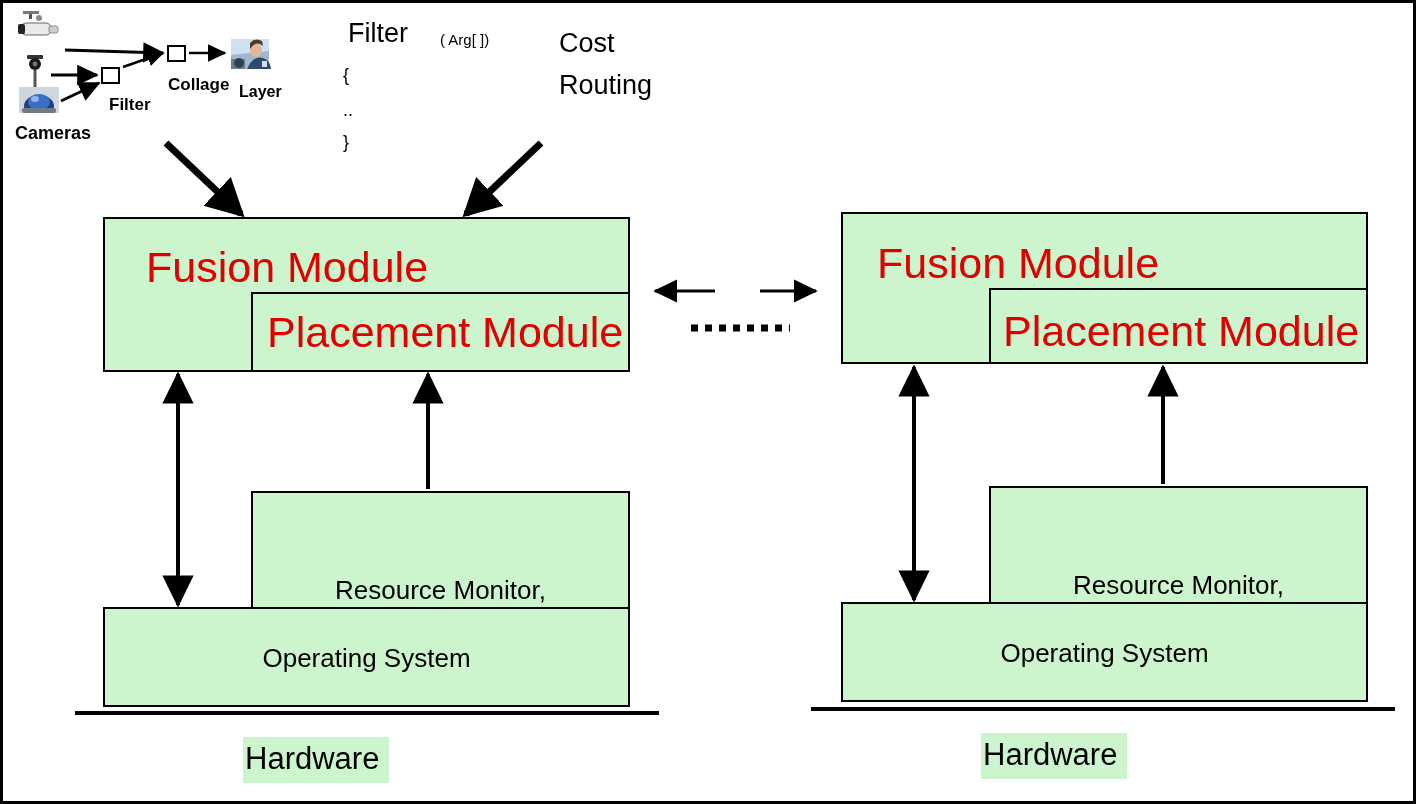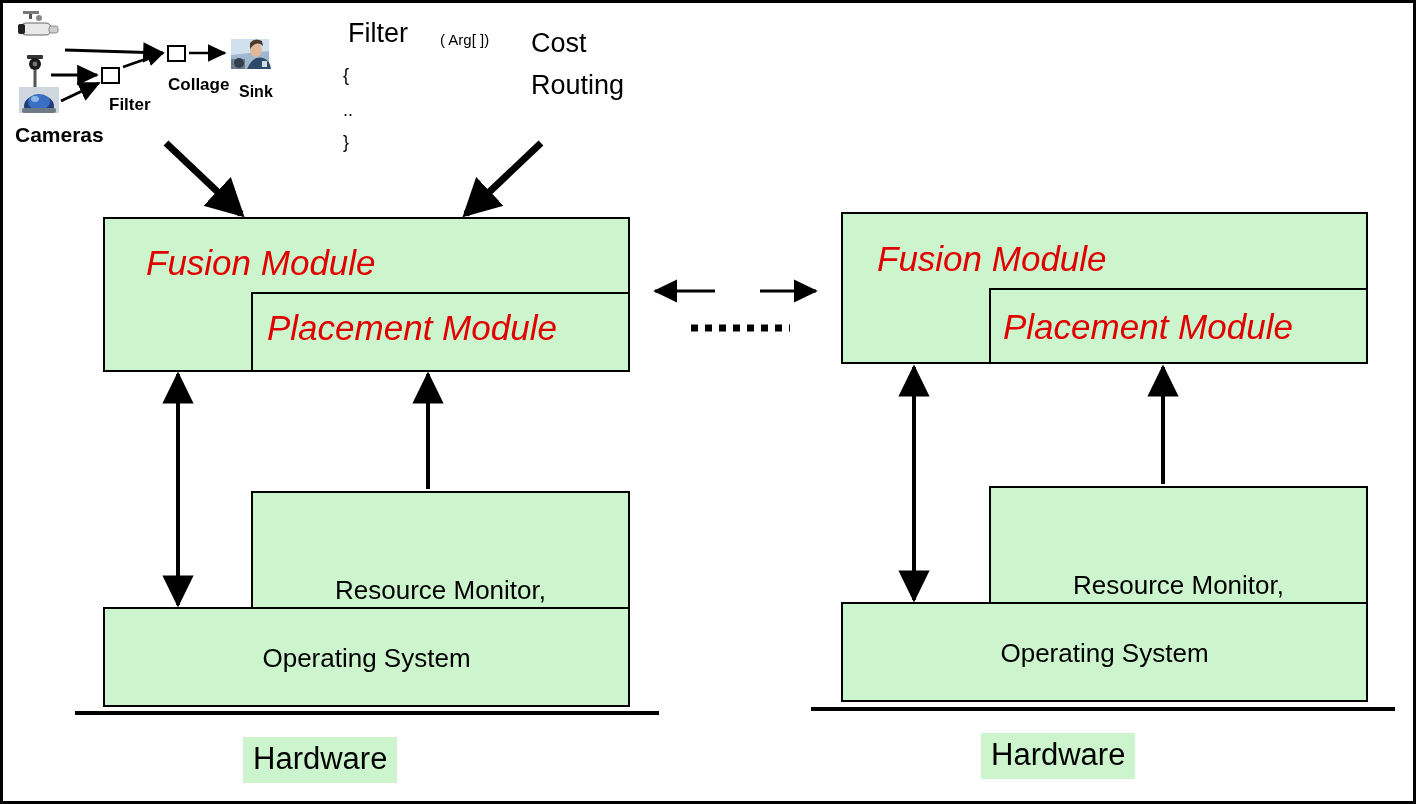--- a/index.html
+++ b/index.html
@@ -56,57 +56,57 @@
     position: absolute;
     font-size: 18px;
     color: #000000;
     white-space: nowrap;
   }
   .cost-fn {
     position: absolute;
     font-size: 27px;
     color: #000000;
     line-height: 1.55;
+    margin-left: 28px;
   }
 
   
   .box {
     position: absolute;
     background: #cdf5cd;
     border: 2px solid #000000;
     box-sizing: border-box;
   }
   .box-label {
     position: absolute;
     white-space: pre;
     line-height: 1.18;
   }
   .red-label {
     color: #e00000;
-    font-size: 35px;
-    font-style: italic;
+    font-size: 43px;
   }
   .black-label {
     color: #000000;
     font-size: 26px;
     text-align: center;
   }
 
   
   .hw-rule {
     position: absolute;
     height: 4px;
     background: #000000;
   }
   .hw-caption {
     position: absolute;
     background: #cdf5cd;
     color: #000000;
     font-size: 31px;
-    padding: 4px 10px 6px 10px;
+    padding: 4px 10px 6px 2px;
     white-space: nowrap;
   }
 
   
   #arrows {
     position: absolute;
     left: 0; top: 0;
     width: 1416px;
     height: 804px;
     pointer-events: none;
@@ -141,29 +141,29 @@
   <div class="cam" style="left:16px; top:84px; width:40px; height:26px;">
     <svg width="40" height="26" viewBox="0 0 40 26">
       <rect x="0" y="0" width="40" height="26" fill="#cfd6de"></rect>
       <ellipse cx="20" cy="19" rx="15" ry="11" fill="#1f3f7a"></ellipse>
       <ellipse cx="20" cy="15" rx="11" ry="8" fill="#3a6fc4"></ellipse>
       <ellipse cx="16" cy="12" rx="4" ry="3" fill="#9ec3f0" opacity="0.85"></ellipse>
       <rect x="3" y="21" width="34" height="5" rx="2" fill="#6e7a88"></rect>
     </svg>
   </div>
 
-  <span class="lbl-bold" style="left:12px; top:120px; font-size:21px;">Cameras</span>
+  <span class="lbl-bold" style="left:12px; top:120px; font-size:18px;">Cameras</span>
 
   <div class="small-sq" style="left:98px; top:64px; width:19px; height:17px;"></div>
 
   <div class="small-sq" style="left:164px; top:42px; width:19px; height:17px;"></div>
 
   <span class="lbl-bold" style="left:106px; top:92px; font-size:17px;">Filter</span>
   <span class="lbl-bold" style="left:165px; top:72px; font-size:17px;">Collage</span>
-  <span class="lbl-bold" style="left:236px; top:80px; font-size:16px;">Sink</span>
+  <span class="lbl-bold" style="left:236px; top:80px; font-size:16px;">Layer</span>
 
   <div class="cam" style="left:226px; top:34px; width:42px; height:34px;">
     <svg width="42" height="34" viewBox="0 0 42 34">
       <rect x="0" y="0" width="42" height="34" fill="#ffffff"></rect>
       <rect x="2" y="2" width="38" height="30" fill="#9fb8cf"></rect>
       <path d="M2 2 L40 2 L40 14 L2 18 Z" fill="#cfe0ee"></path>
       <ellipse cx="27" cy="13" rx="6" ry="7" fill="#e3b79a"></ellipse>
       <path d="M21 12 q6 -9 13 -3 l-1 -5 q-7 -4 -12 2 Z" fill="#4a3a2e"></path>
       <path d="M18 32 q6 -14 16 -11 q7 2 8 11 Z" fill="#2d4a6b"></path>
       <rect x="2" y="22" width="14" height="10" fill="#6a7d8e"></rect>

